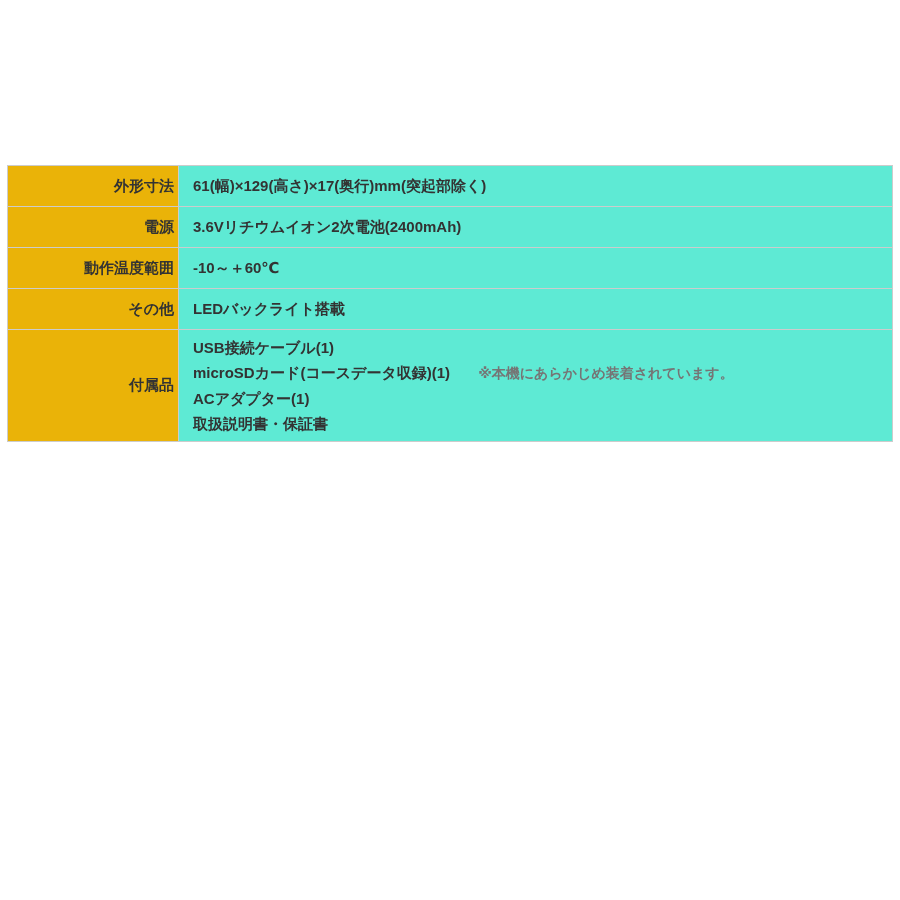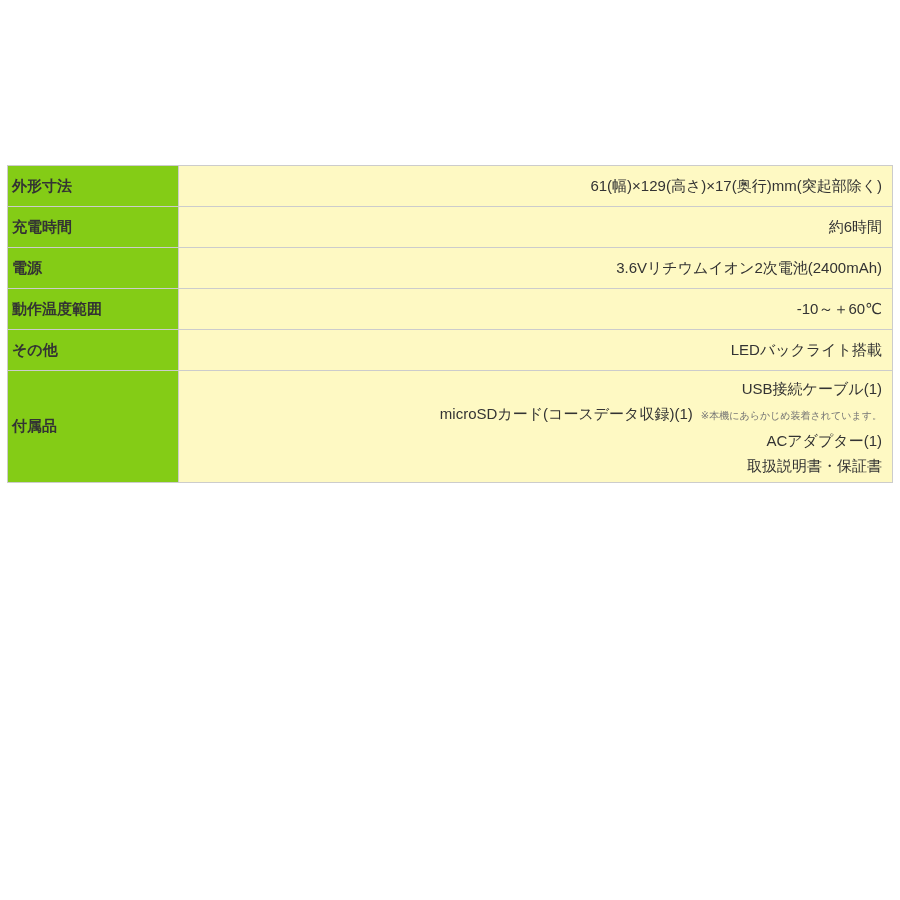--- a/index.html
+++ b/index.html
@@ -22,47 +22,47 @@
     width: 886px;
     border-collapse: collapse;
     table-layout: fixed;
     background: #ffffff;
   }
   table.spec-table col.label-col { width: 171px; }
   .spec-row { height: 41px; }
   .accessories-row { height: 112px; }
   th.label-cell {
     border: 1px solid #cccccc;
-    background: #84cc16;
+    background: #eab308;
     color: #333333;
     font-size: 15px;
     font-weight: bold;
-    text-align: left;
+    text-align: right;
     vertical-align: middle;
     padding: 2px 4px;
   }
   td.value-cell {
     border: 1px solid #cccccc;
-    background: #fef9c3;
+    background: #5eead4;
     color: #333333;
     font-size: 15px;
-    font-weight: normal;
-    text-align: right;
+    font-weight: bold;
+    text-align: left;
     vertical-align: middle;
     padding: 2px 10px 2px 14px;
     line-height: 1.45;
   }
   .acc-line {
     line-height: 25px;
     white-space: nowrap;
   }
   .note {
-    font-size: 10px;
+    font-size: 14px;
     color: #757575;
-    margin-left: 8px;
+    margin-left: 28px;
   }
 </style>
 </head>
 <body>
 
 <div class="canvas">
   <table class="spec-table">
     <colgroup>
       <col class="label-col">
       <col class="value-col">
@@ -71,24 +71,20 @@
 
         <tr class="spec-row">
           <th class="label-cell">外形寸法</th>
           <td class="value-cell">61(幅)×129(高さ)×17(奥行)mm(突起部除く)</td>
         </tr>
 
 
 
 
 
-        <tr class="spec-row">
-          <th class="label-cell">充電時間</th>
-          <td class="value-cell">約6時間</td>
-        </tr>
 
 
 
         <tr class="spec-row">
           <th class="label-cell">電源</th>
           <td class="value-cell">3.6Vリチウムイオン2次電池(2400mAh)</td>
         </tr>
 
         <tr class="spec-row">
           <th class="label-cell">動作温度範囲</th>

